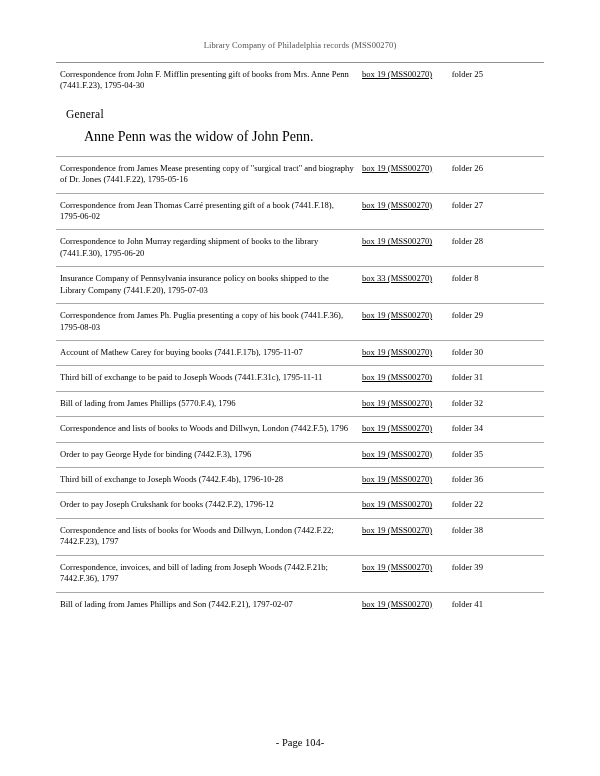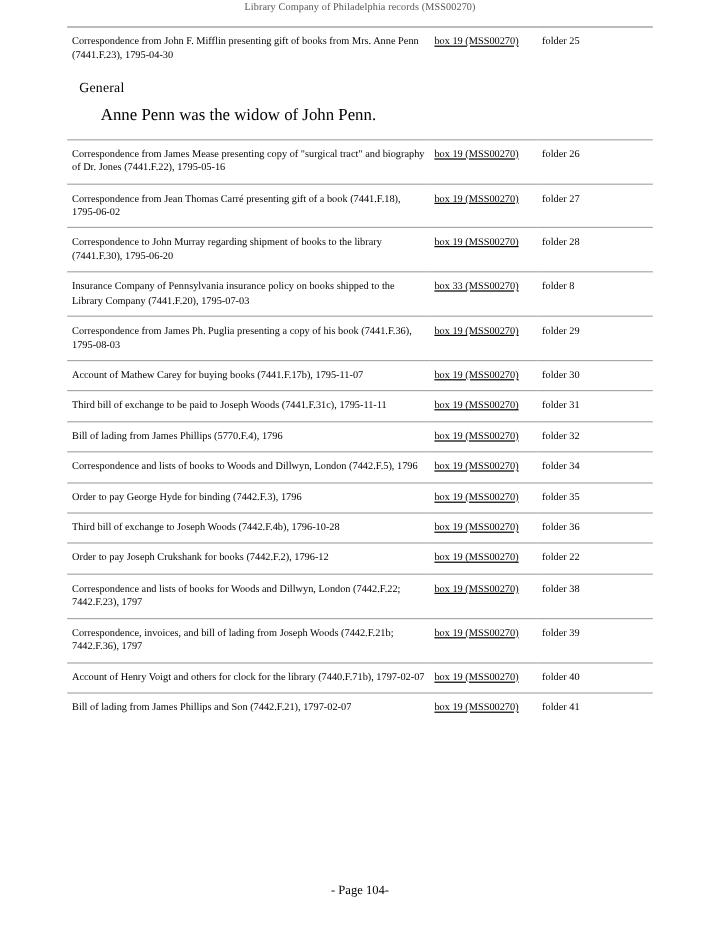--- a/index.html
+++ b/index.html
@@ -19,20 +19,21 @@
     position: relative;
     width: 600px;
     height: 776px;
     box-sizing: border-box;
     padding: 0 56px;
   }
   .running-head {
     text-align: center;
     font-size: 8.5px;
     color: #555555;
+    padding-top: 40px;
     letter-spacing: 0.1px;
   }
   table.finding-aid {
     width: 100%;
     border-collapse: collapse;
     margin-top: 12px;
     table-layout: fixed;
   }
   table.finding-aid td {
     vertical-align: top;
@@ -162,25 +163,20 @@
         <td class="c-desc">Correspondence and lists of books for Woods and Dillwyn, London (7442.F.22; 7442.F.23), 1797</td>
         <td class="c-box">box 19 (MSS00270)</td>
         <td class="c-fold">folder 38</td>
       </tr>
       <tr>
         <td class="c-desc">Correspondence, invoices, and bill of lading from Joseph Woods (7442.F.21b; 7442.F.36), 1797</td>
         <td class="c-box">box 19 (MSS00270)</td>
         <td class="c-fold">folder 39</td>
       </tr>
       <tr>
-        <td class="c-desc">Account of Henry Voigt and others for clock for the library (7440.F.71b), 1797-02-07</td>
-        <td class="c-box">box 19 (MSS00270)</td>
-        <td class="c-fold">folder 40</td>
-      </tr>
-      <tr>
         <td class="c-desc">Bill of lading from James Phillips and Son (7442.F.21), 1797-02-07</td>
         <td class="c-box">box 19 (MSS00270)</td>
         <td class="c-fold">folder 41</td>
       </tr>
 
     </tbody>
   </table>
 
   <div class="page-footer">- Page 104-</div>
 

